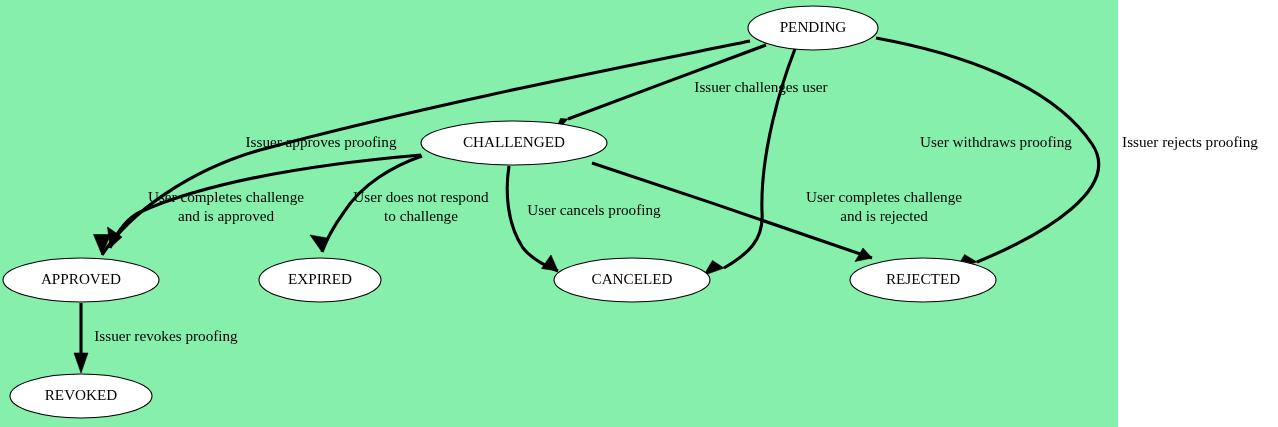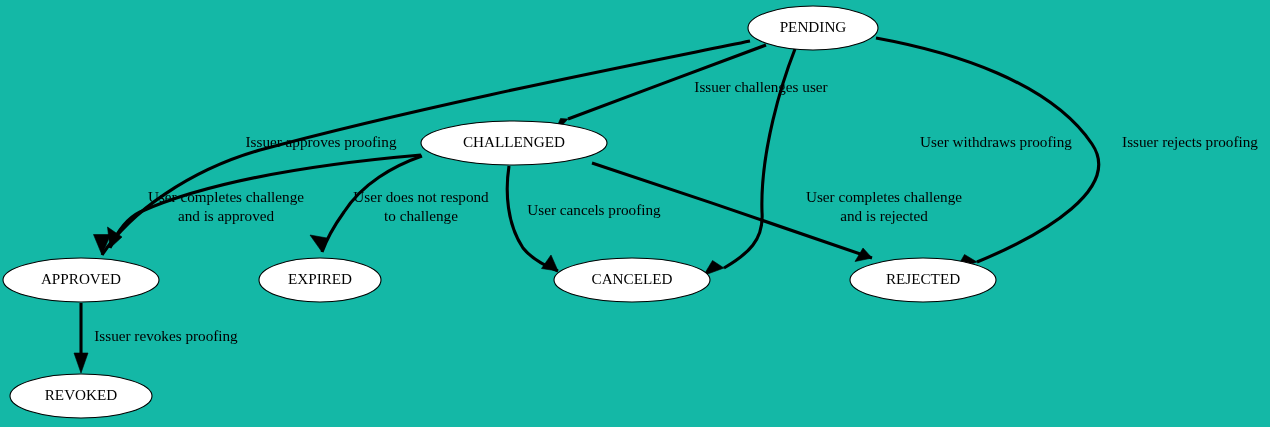--- a/index.html
+++ b/index.html
@@ -8,23 +8,23 @@
     background: #ffffff;
   }
   body {
     width: 1278px;
     height: 427px;
     overflow: hidden;
     font-family: "Liberation Serif", serif;
   }
   #graph-root {
     position: relative;
-    width: 1270px;
+    width: 1118px;
     height: 427px;
-    background: #14b8a6;
+    background: #86efac;
   }
   svg#state-graph {
     display: block;
     width: 1278px;
     height: 427px;
   }
   .node-ellipse {
     fill: #ffffff;
     stroke: #000000;
     stroke-width: 1.1;

